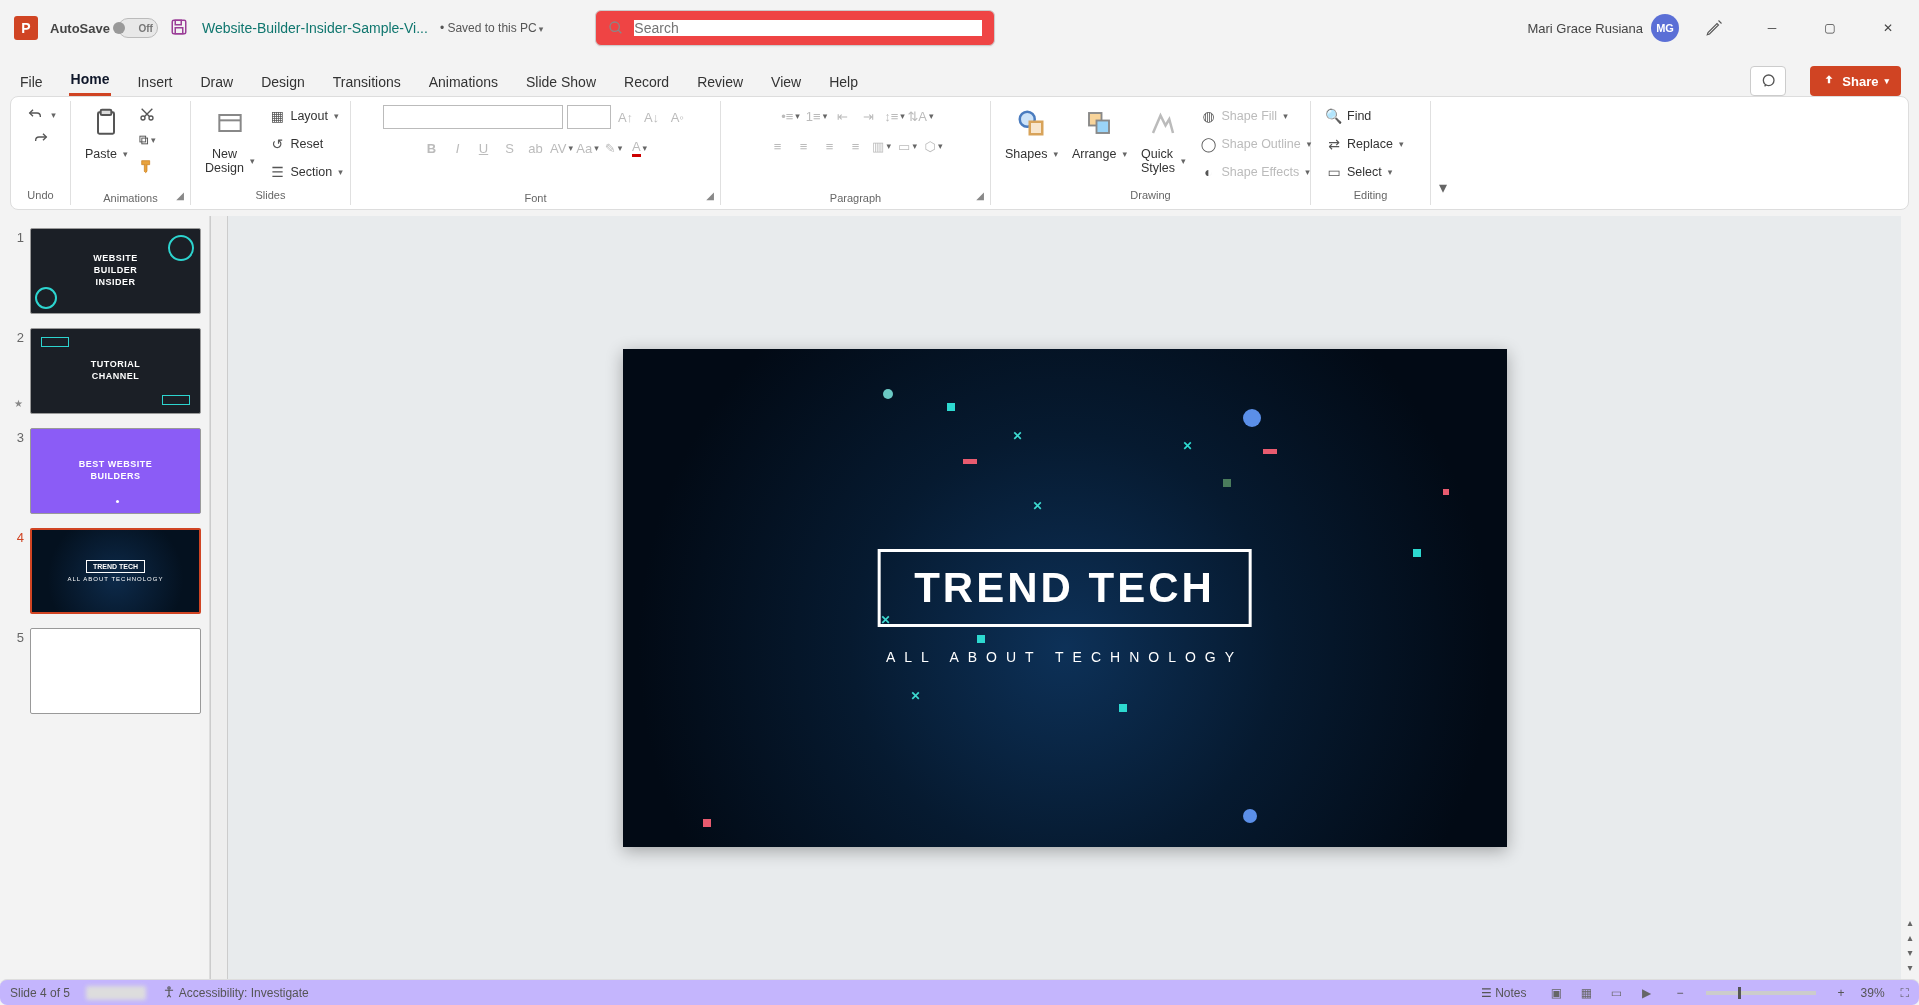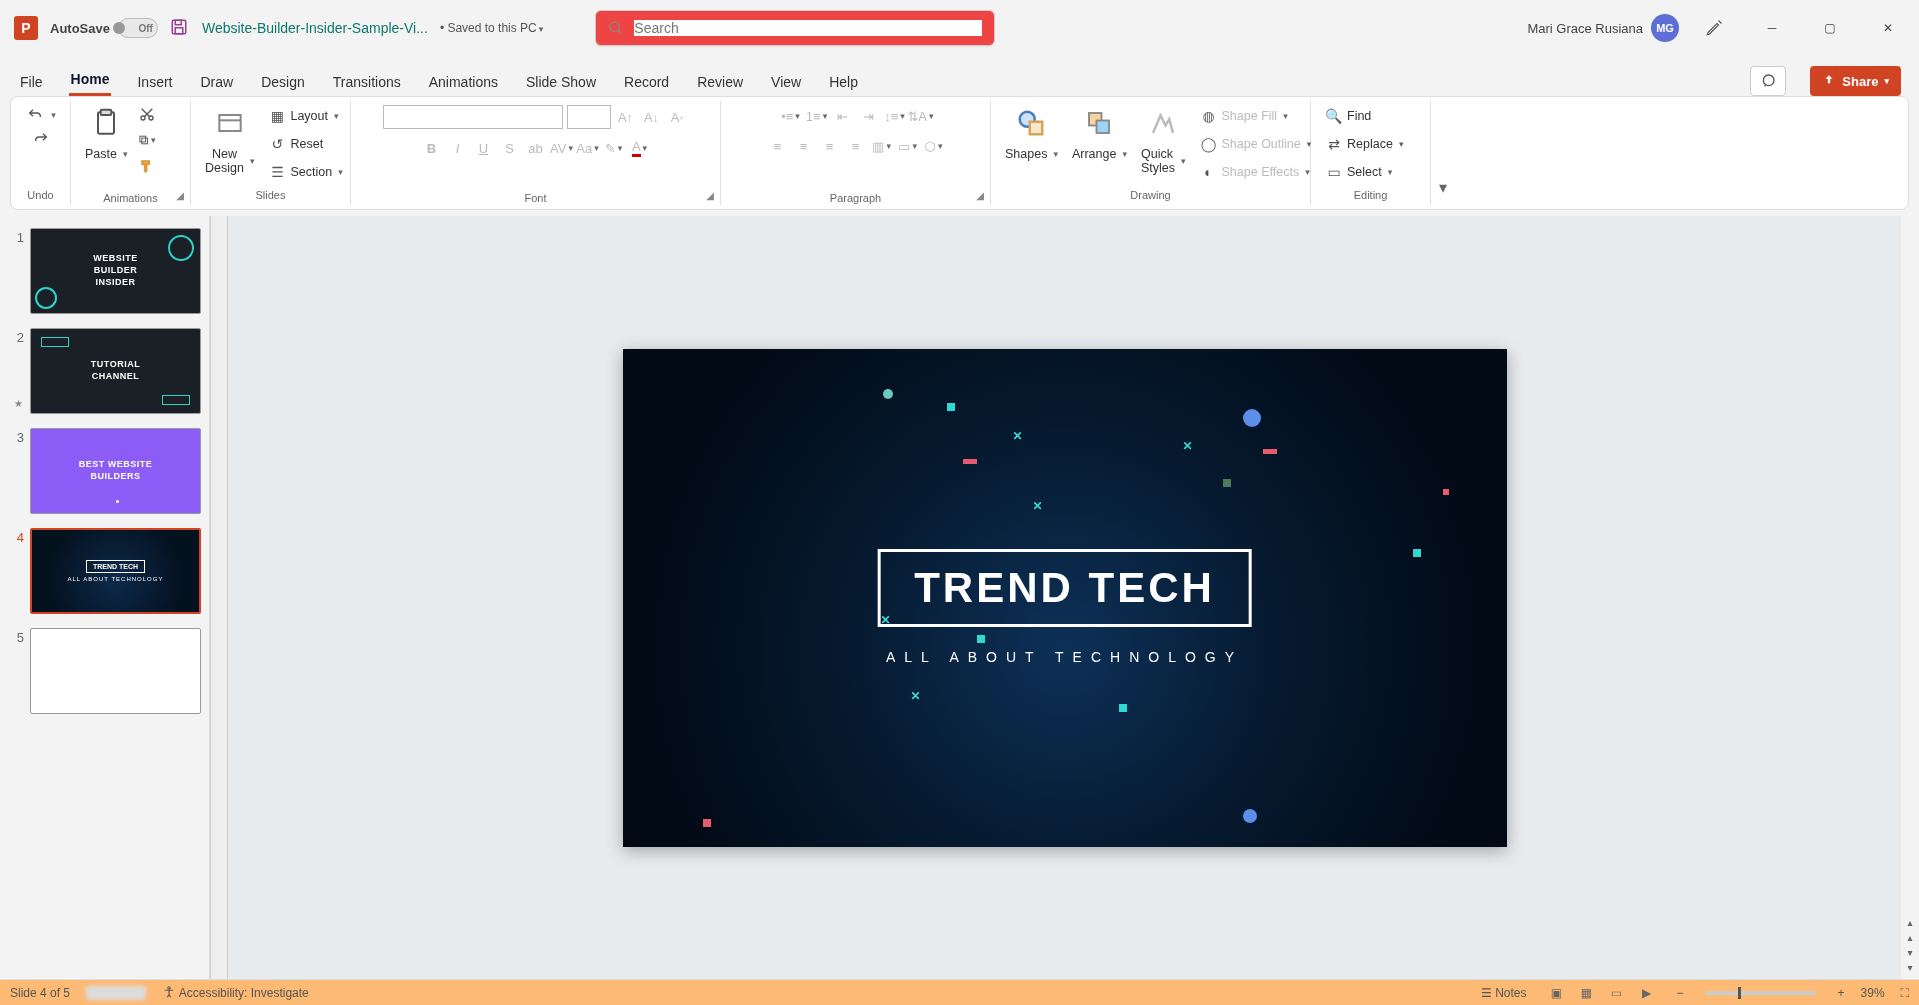--- a/index.html
+++ b/index.html
@@ -72,21 +72,21 @@
 .px{position:absolute;color:#3dd9d0;font-size:12px;font-weight:bold;}
 .sq{position:absolute;width:8px;height:8px;}
 
 .right-rail{width:18px;background:#f3f3f3;display:flex;flex-direction:column;align-items:center;justify-content:flex-end;gap:4px;padding-bottom:6px;}
 .right-rail span{font-size:10px;color:#666;}
 
 .notes { height:40px; background:#fff; border-top:1px solid #ddd; display:flex; align-items:center; padding:0 18px; color:#999; font-size:15px;}
 .vsplit{width:18px;background:#eee;border-left:1px solid #ccc;border-right:1px solid #ccc;}
 
 
-.status { height:26px; background:#fdba74; border-top:1px solid #ddd; display:flex; align-items:center; padding:0 10px; font-size:12px; color:#555; gap:16px;}
+.status { height:26px; background:#c4b5fd; border-top:1px solid #ddd; display:flex; align-items:center; padding:0 10px; font-size:12px; color:#555; gap:16px;border-radius:7px;}
 .status .spacer{flex:1;}
 .status .vbtns{display:flex;gap:2px;}
 .status .vbtn{width:28px;height:20px;display:flex;align-items:center;justify-content:center;color:#666;}
 .zoom-track{width:110px;height:4px;background:#ccc;position:relative;margin:0 6px;}
 .zoom-thumb{width:3px;height:12px;background:#555;position:absolute;top:-4px;left:32px;}
 .lang-blur{width:60px;height:14px;background:#ddd;filter:blur(2px);border-radius:2px;}
 
 svg{display:block;}
 </style>
 </head>

